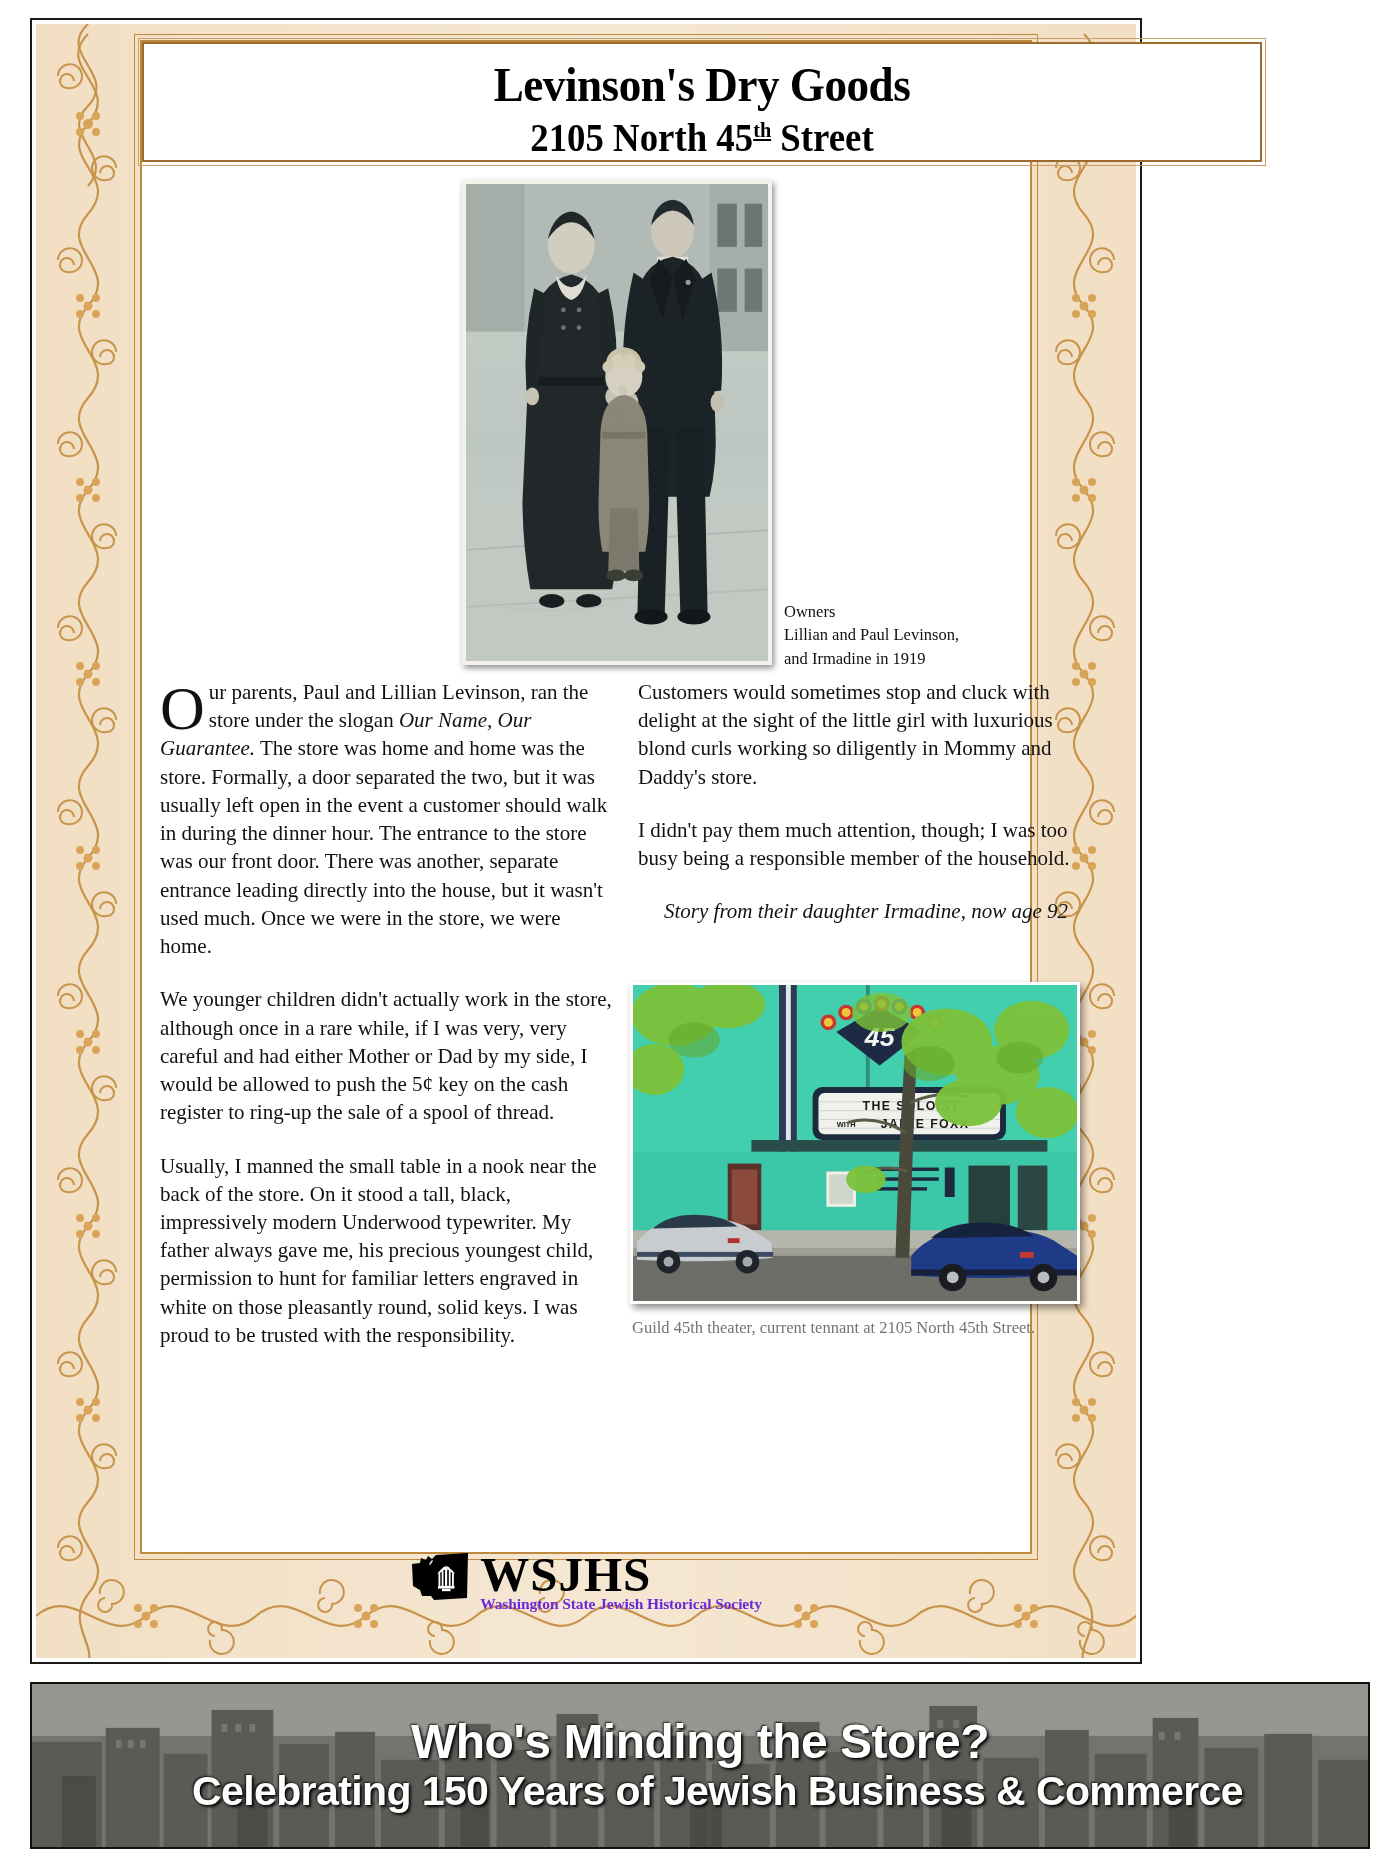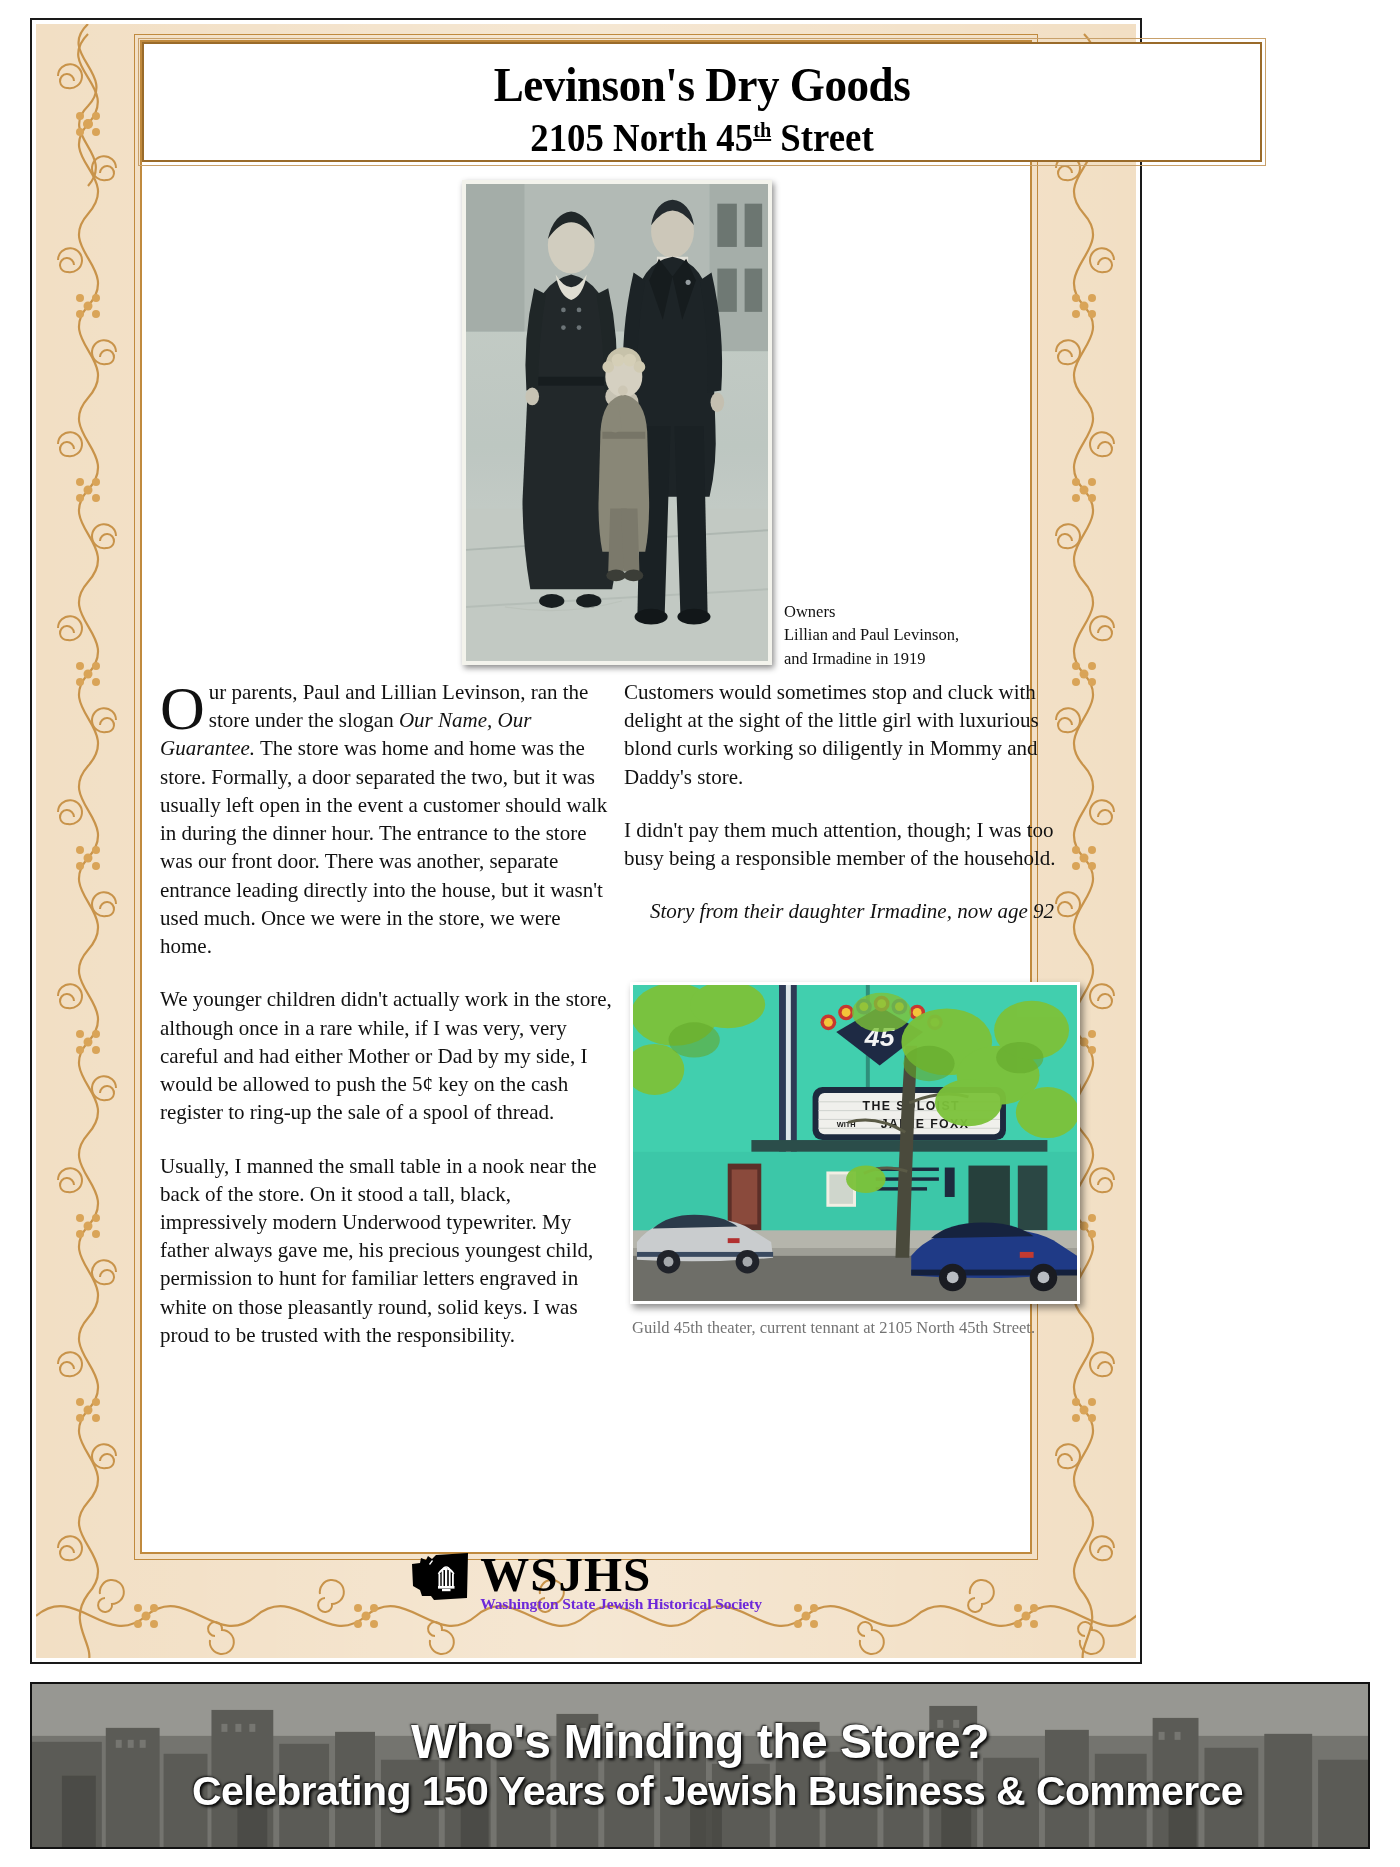--- a/index.html
+++ b/index.html
@@ -118,21 +118,21 @@
   .col {
     position: absolute;
     top: 508px;
     width: 455px;
     font-size: 21px;
     line-height: 1.345;
     color: #111;
     text-align: left;
   }
   .col-left  { left: 8px; }
-  .col-right { left: 472px; width: 462px; }
+  .col-right { left: 486px; width: 462px; }
 
   .col p { margin-bottom: 25px; }
   .col p:last-child { margin-bottom: 0; }
   .col i { font-style: italic; }
 
   .dropcap-para { position: relative; }
   .dropcap {
     float: left;
     font-family: "Liberation Serif", serif;
     font-size: 62px;

